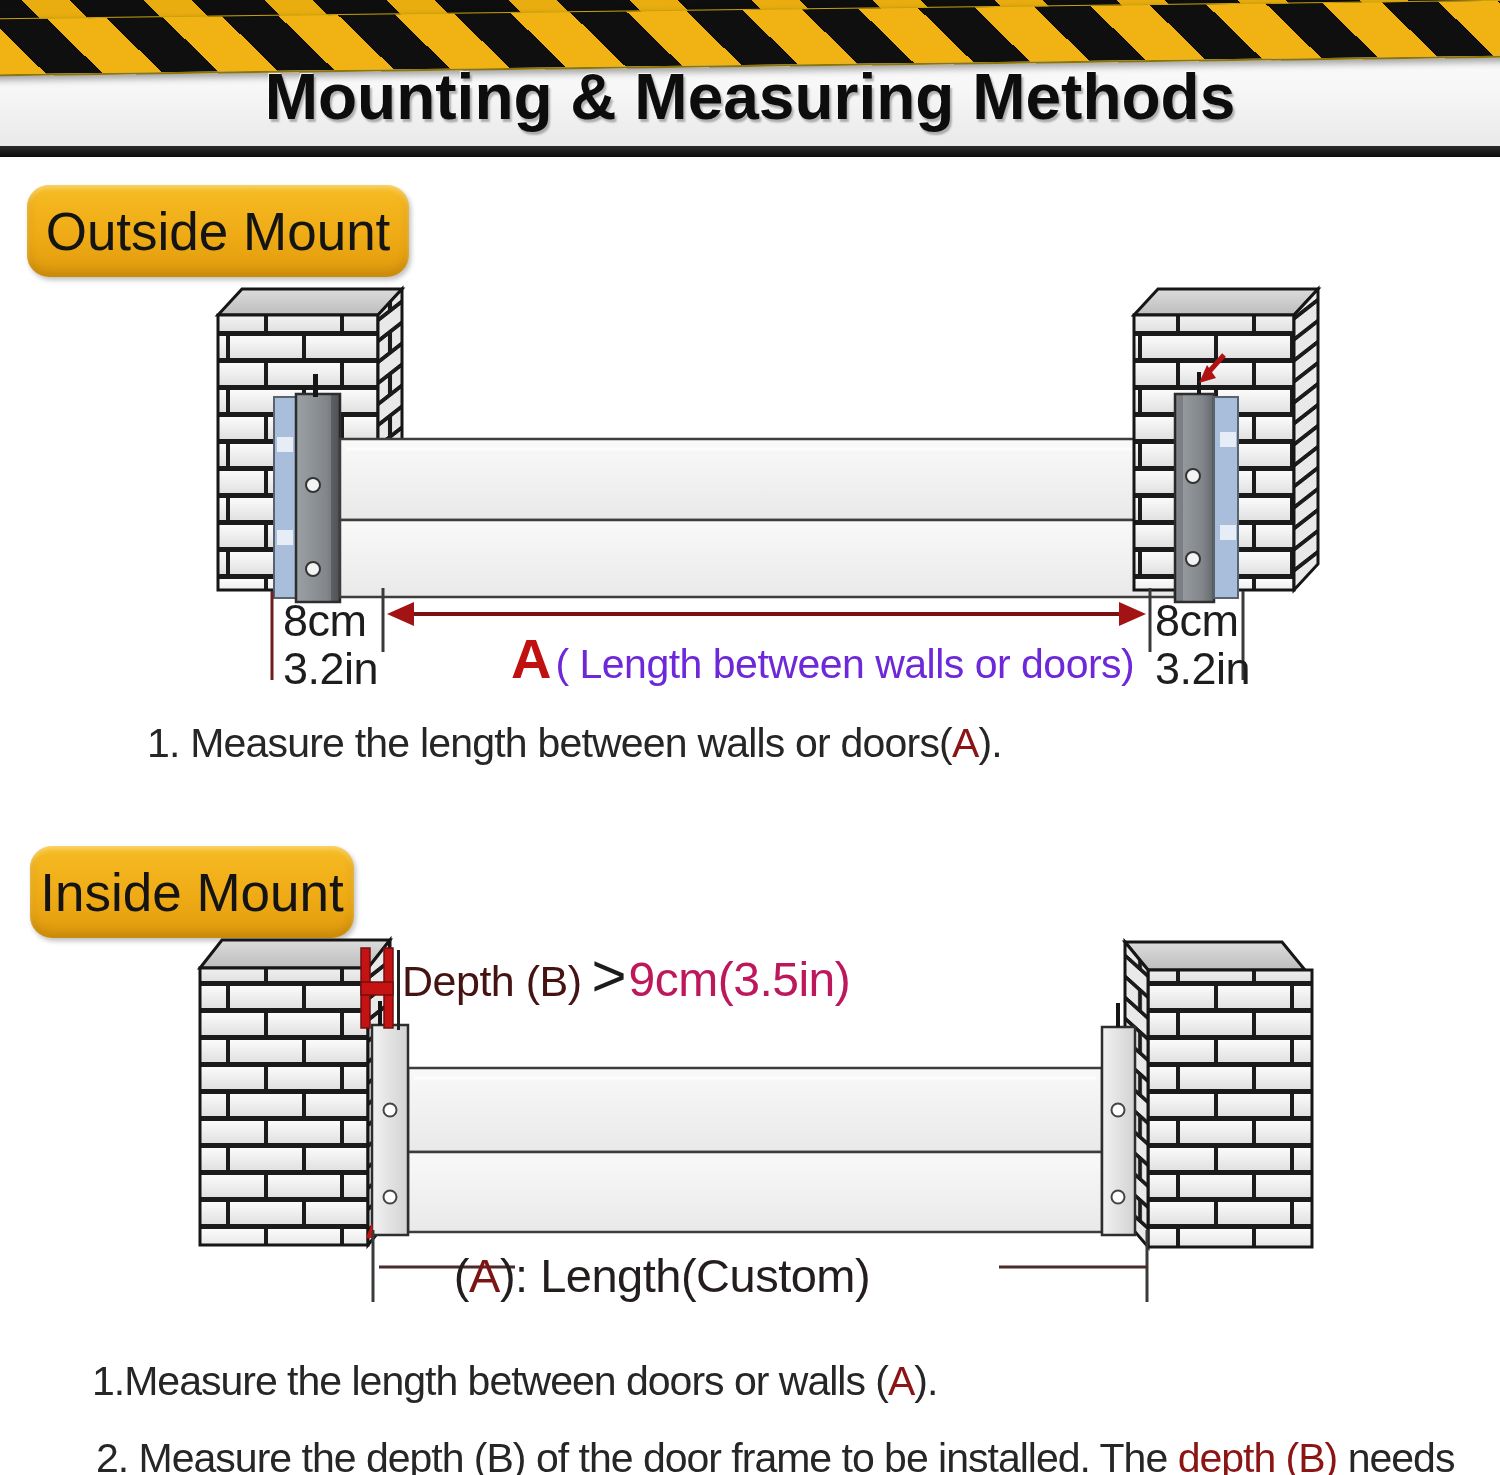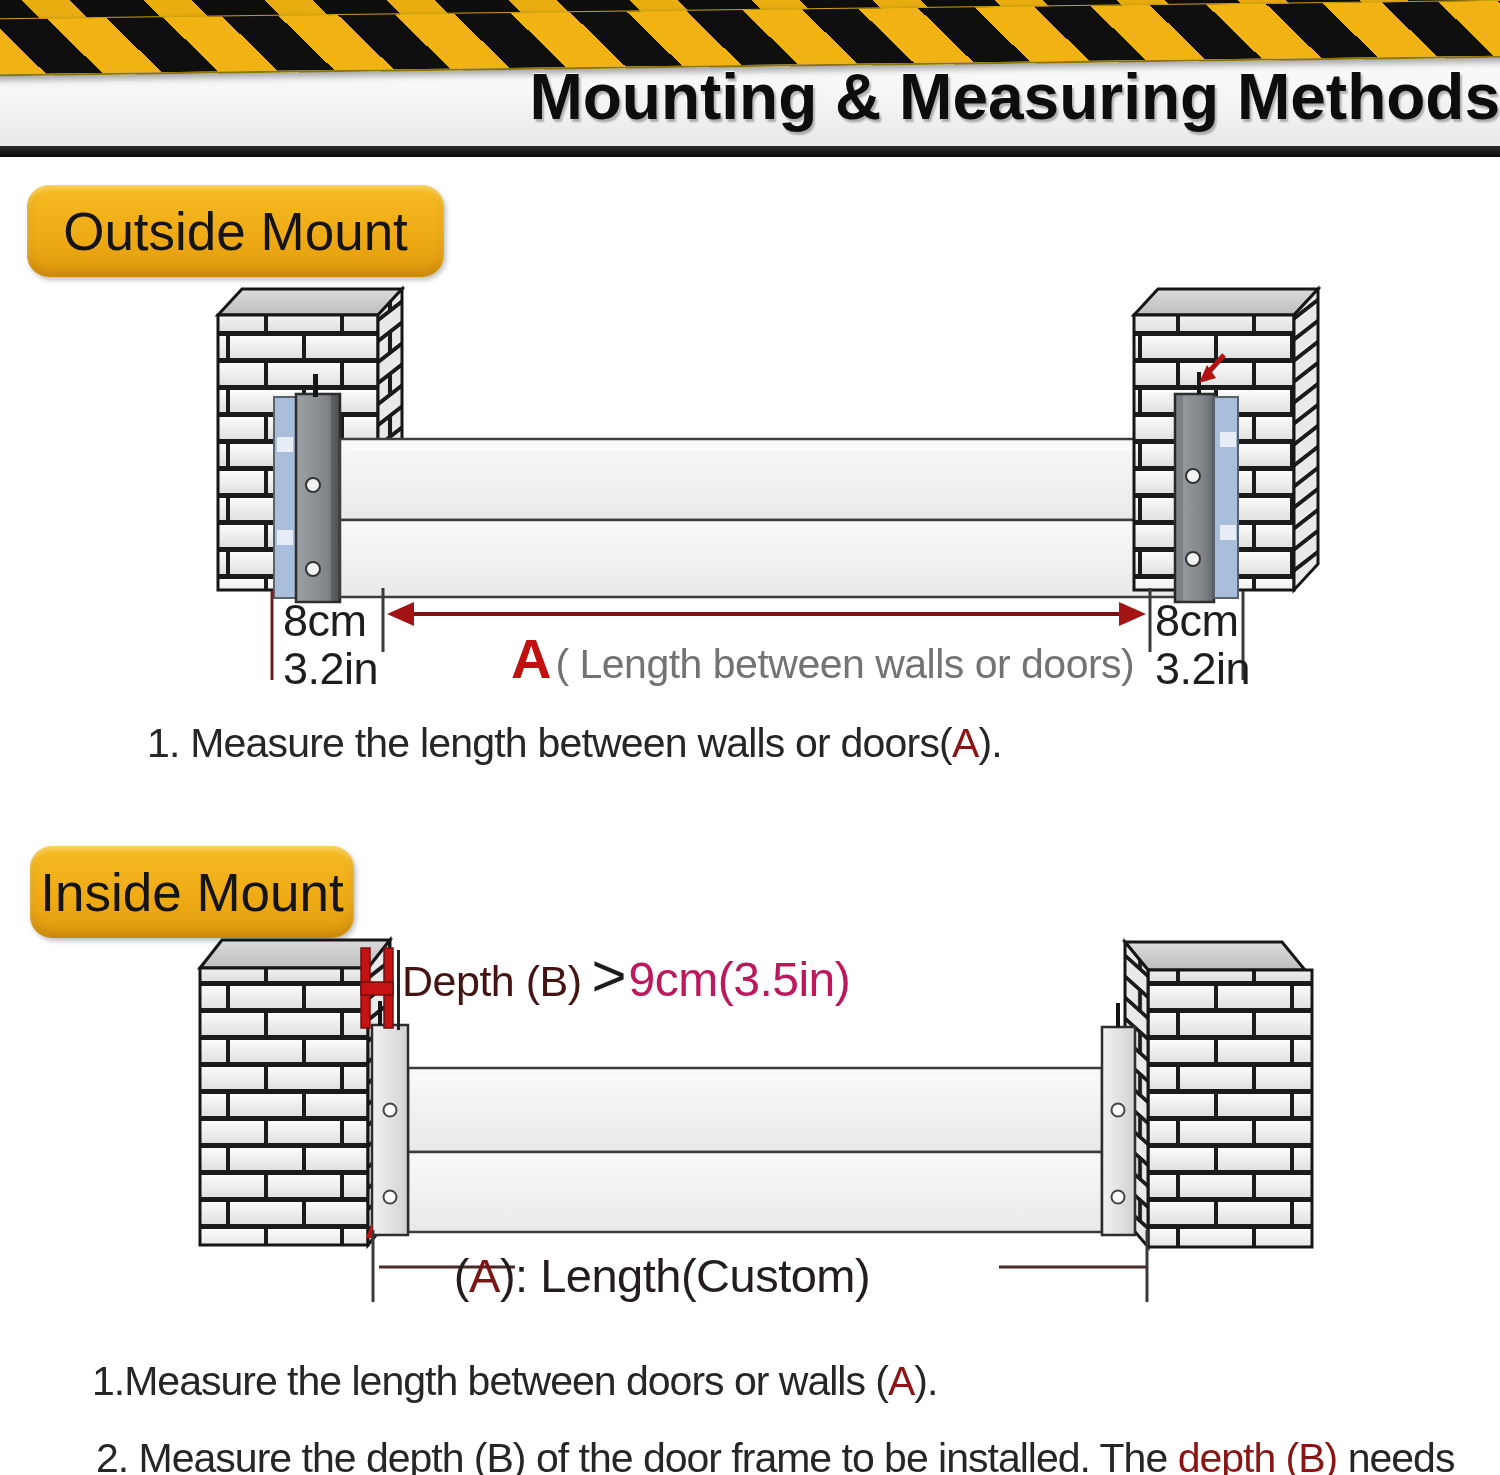--- a/index.html
+++ b/index.html
@@ -13,44 +13,44 @@
   .hdr{position:absolute;left:0;top:0;width:1500px;height:158px;}
   .title-panel{position:absolute;left:0;top:0;width:1500px;height:146px;
     background:linear-gradient(180deg,#ffffff 0%,#f7f7f7 60%,#e9e9e9 100%);}
   .tape{position:absolute;left:-14px;right:-14px;}
   .tape-back{top:0;height:38px;
     background:repeating-linear-gradient(45deg,#0e0e0e 0 52px,#e9ad10 52px 86px);}
   .tape-front{top:9px;height:55px;transform:rotate(-0.7deg);
     background:repeating-linear-gradient(45deg,#f1b313 0 42px,#0f0f0f 42px 82px);
     box-shadow:0 4px 7px rgba(0,0,0,.35);
     border-top:1px solid #caa20a;border-bottom:2px solid #8d7404;}
-  .title{position:absolute;left:0;right:0;top:60px;margin:0;text-align:right;
+  .title{position:absolute;left:0;right:0;top:60px;margin:0;text-align:center;
     font-size:64px;font-weight:700;letter-spacing:0;color:#0d0d0d;
     text-shadow:2px 3px 2px rgba(0,0,0,.28), -1px -1px 0 rgba(255,255,255,.75);}
   .hdr-rule{position:absolute;left:0;right:0;top:146px;height:11px;
     background:linear-gradient(180deg,#2b2b2b,#0c0c0c);}
   
-  .pill{position:absolute;width:417px;height:92px;border-radius:22px;
+  .pill{position:absolute;width:382px;height:92px;border-radius:22px;
     background:linear-gradient(180deg,#f6bb24 0%,#efab15 55%,#e09a0e 100%);
     box-shadow:inset 0 -6px 10px rgba(140,90,0,.30), inset 0 3px 5px rgba(255,240,180,.55), 2px 3px 5px rgba(0,0,0,.25);
     display:flex;align-items:center;justify-content:center;
     font-size:53px;color:#141414;}
   .pill-outside{left:27px;top:185px;}
   .pill-inside{left:30px;top:846px;width:324px;}
   
   .diag{position:absolute;left:0;width:1500px;height:400px;}
   .diag1{top:280px;}
   .diag2{top:930px;}
   
   .meas{position:absolute;font-size:45px;line-height:48px;color:#1d1d1d;letter-spacing:-0.5px;}
   .meas-left{left:283px;top:597px;}
   .meas-right{left:1155px;top:597px;}
   .span-label{position:absolute;left:511px;top:626px;display:flex;align-items:baseline;white-space:nowrap;}
   .span-label .bigA{font-size:56px;font-weight:700;color:#c0100f;margin-right:4px;}
-  .span-label .cap{font-size:41px;color:#737373;letter-spacing:-0.5px;}
+  .span-label .cap{font-size:41px;color:#6d28d9;letter-spacing:-0.5px;}
   .steps{position:absolute;font-size:41px;letter-spacing:-0.8px;color:#262626;white-space:nowrap;margin-left:35px;}
   .steps-outside{left:112px;top:720px;}
   .steps-outside .line{margin:0 0 13px 0;}
   .red{color:#8b1414;}
   .depth-note{position:absolute;left:402px;top:941px;display:flex;align-items:baseline;white-space:nowrap;}
   .depth-note .d1{font-size:43px;color:#461313;letter-spacing:-0.5px;}
   .depth-note .d2{font-size:60px;font-weight:400;color:#1c1c1c;margin:0 2px 0 10px;}
   .depth-note .d3{font-size:48px;color:#be185d;letter-spacing:-0.5px;}
   .len-label{position:absolute;left:0;top:1248px;width:1324px;text-align:center;
     font-size:47px;color:#241d1d;letter-spacing:-0.5px;}

